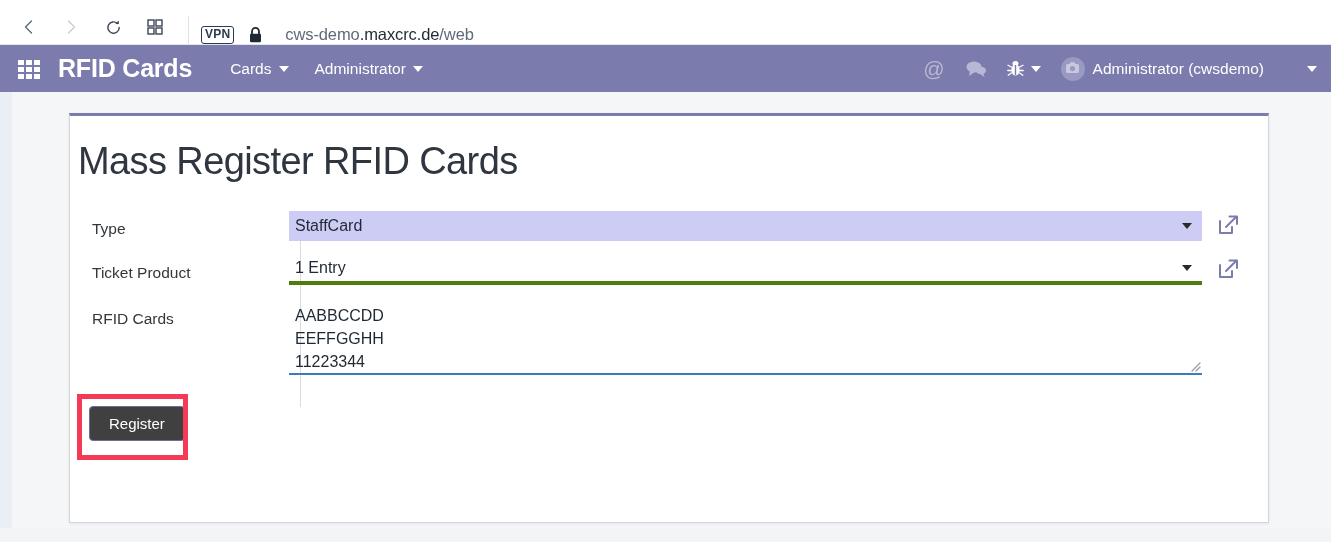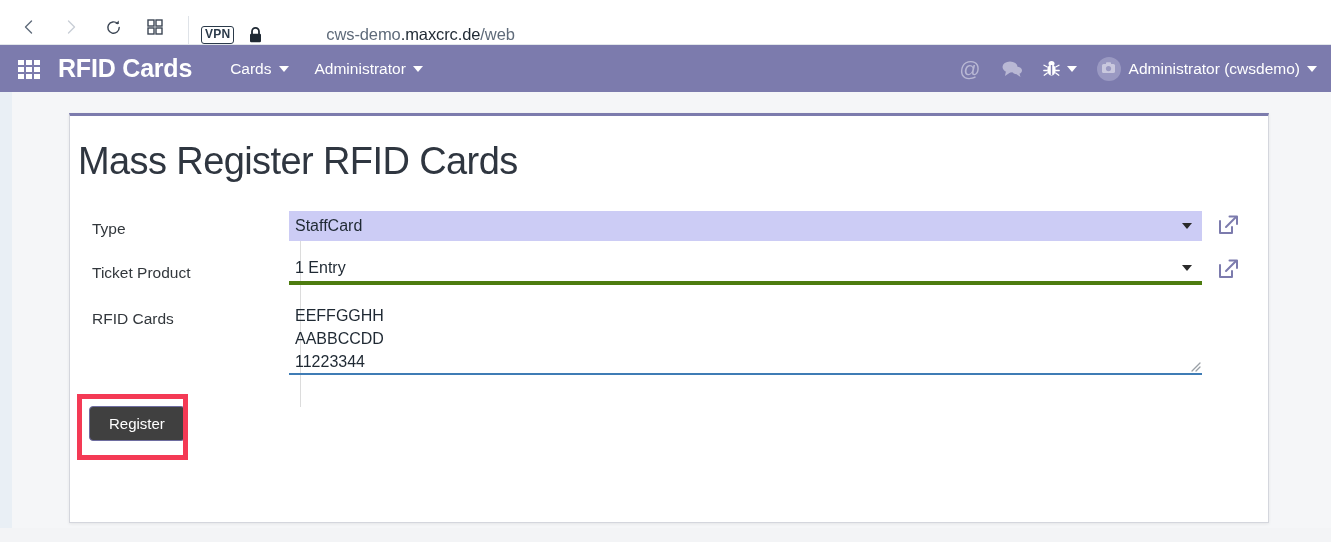--- a/index.html
+++ b/index.html
@@ -46,21 +46,20 @@
     line-height: 15px;
     margin-right: 14px;
     font-family: "Liberation Sans", sans-serif;
   }
   .lock-icon { margin-right: 22px; display: flex; align-items: center; }
   .url-text {
     font-size: 16.5px;
     color: #5f6b7a;
     letter-spacing: -0.1px;
     white-space: nowrap;
-    margin-left: 41px;
   }
   .url-text .host { color: #1f2933; }
 
   
   .odoo-navbar {
     position: absolute;
     left: 0; top: 45px;
     width: 1331px; height: 47px;
     background: #7c7bad;
     display: flex;
@@ -124,21 +123,21 @@
     display: flex; align-items: center; justify-content: center;
     margin-right: 8px;
     cursor: pointer;
     overflow: hidden;
   }
   .user-name {
     font-size: 15.5px;
     color: #ffffff;
     white-space: nowrap;
     cursor: pointer;
-    display: flex; align-items: center;
+    display: flex; align-items: center; gap: 36px;
   }
 
   
   .page-bg {
     position: absolute;
     left: 0; top: 92px;
     width: 1331px; height: 450px;
     background: #f5f6f8;
   }
   .page-bg::before {
@@ -418,22 +417,22 @@
             <path d="M13.5 3.5 L21 3.5 L21 11" fill="none" stroke="#7c7bad" stroke-width="2" stroke-linecap="round" stroke-linejoin="round"></path>
           </svg>
         </span>
       </div>
     </div>
 
     <div class="field-row">
       <div class="field-label">RFID Cards</div>
       <div class="field-control">
         <div class="textarea-box">
+          <div class="ta-line">AABBCCDD</div>
           <div class="ta-line">EEFFGGHH</div>
-          <div class="ta-line">AABBCCDD</div>
           <div class="ta-line">11223344</div>
           <span class="resize-grip">
             <svg width="12" height="12" viewBox="0 0 12 12">
               <path d="M11 3 L3 11 M11 7 L7 11" stroke="#9aa0a6" stroke-width="1.3" fill="none" stroke-linecap="round"></path>
             </svg>
           </span>
         </div>
       </div>
     </div>
   </div>

